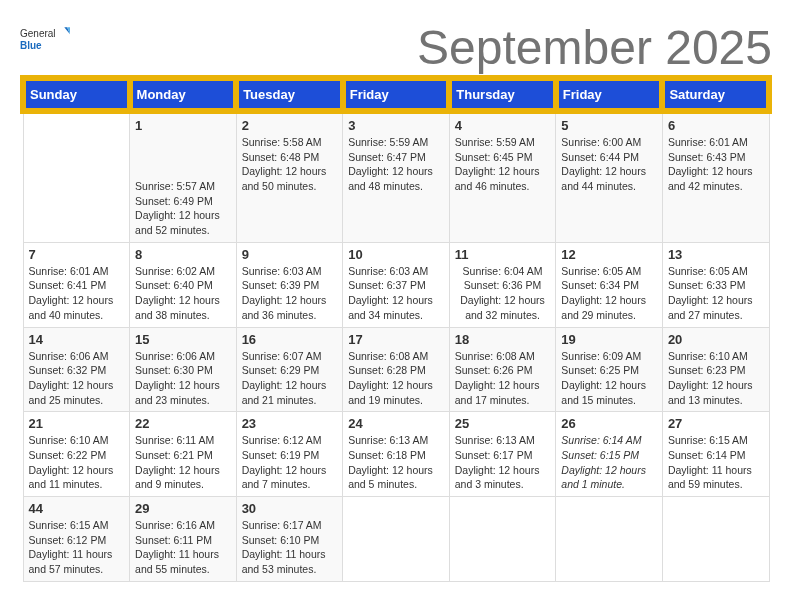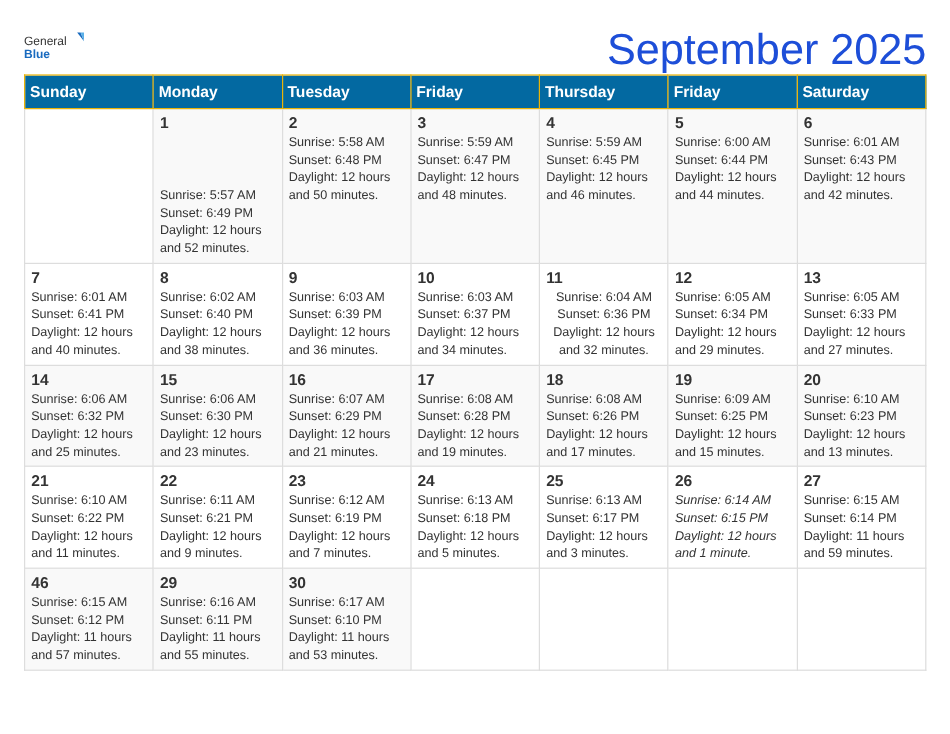--- a/index.html
+++ b/index.html
@@ -15,41 +15,41 @@
       justify-content: space-between;
       align-items: flex-start;
     }
     .logo {
       display: flex;
       align-items: center;
       gap: 4px;
     }
     .title-block { text-align: right; }
     .month-title {
-      font-size: 36px;
+      font-size: 48px;
       font-weight: normal;
-      color: #1d4ed8;
+      color: #737373;
     }
     .location {
       font-size: 16px;
       color: #555;
     }
     table {
       width: 100%;
       border-collapse: collapse;
       font-size: 11px;
     }
     thead tr th {
-      background-color: #0369a1;
+      background-color: #1d4ed8;
       color: #fff;
       padding: 6px 4px;
       text-align: left;
       font-size: 13px;
       font-weight: bold;
-      border: 1px solid #eab308;
+      border: 6px solid #eab308;
     }
     tbody tr td {
       border: 1px solid #ddd;
       vertical-align: top;
       padding: 4px 5px;
       height: 80px;
       background: #fff;
     }
     tbody tr:nth-child(odd) td {
       background: #f9f9f9;
@@ -291,21 +291,21 @@
         <td>
           <span class="day-number">27</span>
           <div class="day-info" style="white-space: pre-line;">Sunrise: 6:15 AM
 Sunset: 6:14 PM
 Daylight: 11 hours
 and 59 minutes.</div>
         </td>
       </tr>
       <tr>
         <td>
-          <span class="day-number">46</span>
+          <span class="day-number">44</span>
           <div class="day-info" style="white-space: pre-line;">Sunrise: 6:15 AM
 Sunset: 6:12 PM
 Daylight: 11 hours
 and 57 minutes.</div>
         </td>
         <td>
           <span class="day-number">29</span>
           <div class="day-info" style="white-space: pre-line;">Sunrise: 6:16 AM
 Sunset: 6:11 PM
 Daylight: 11 hours

